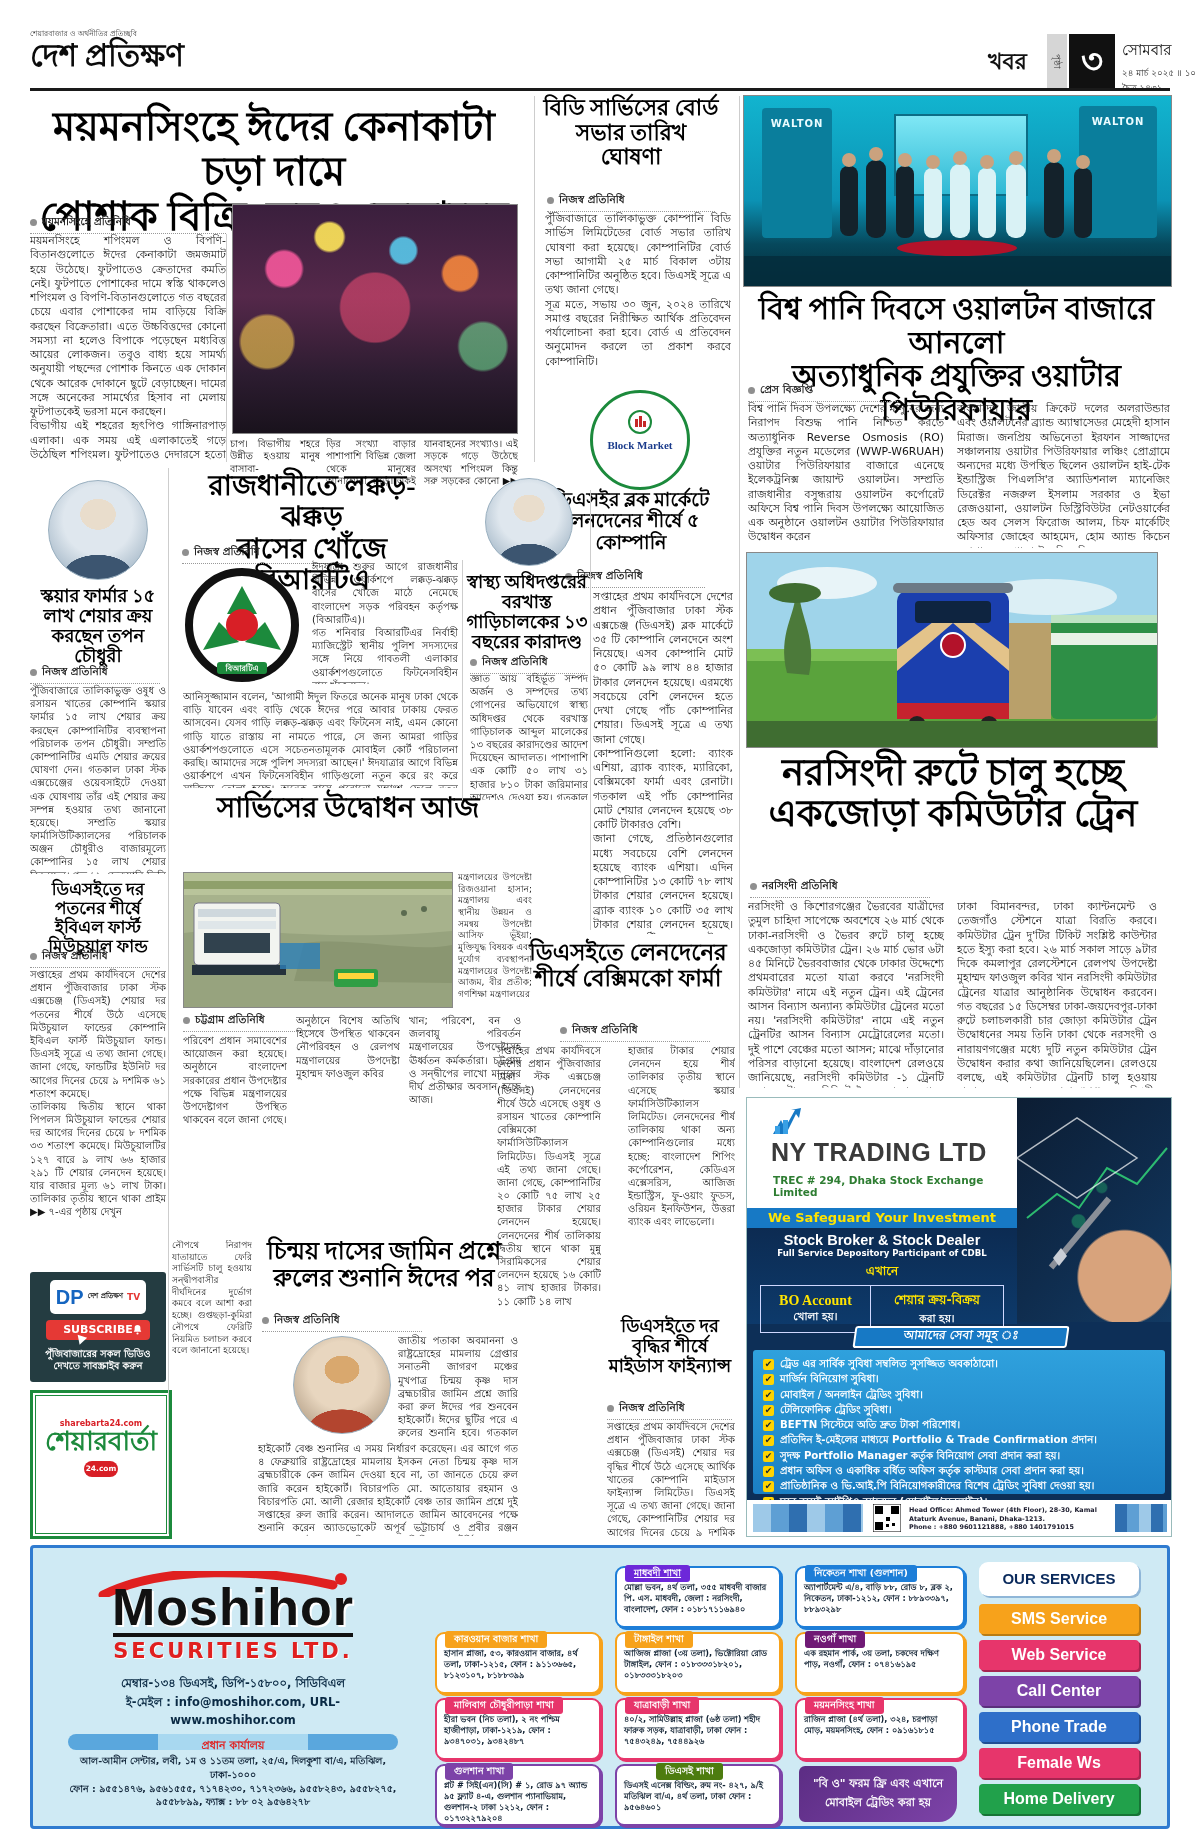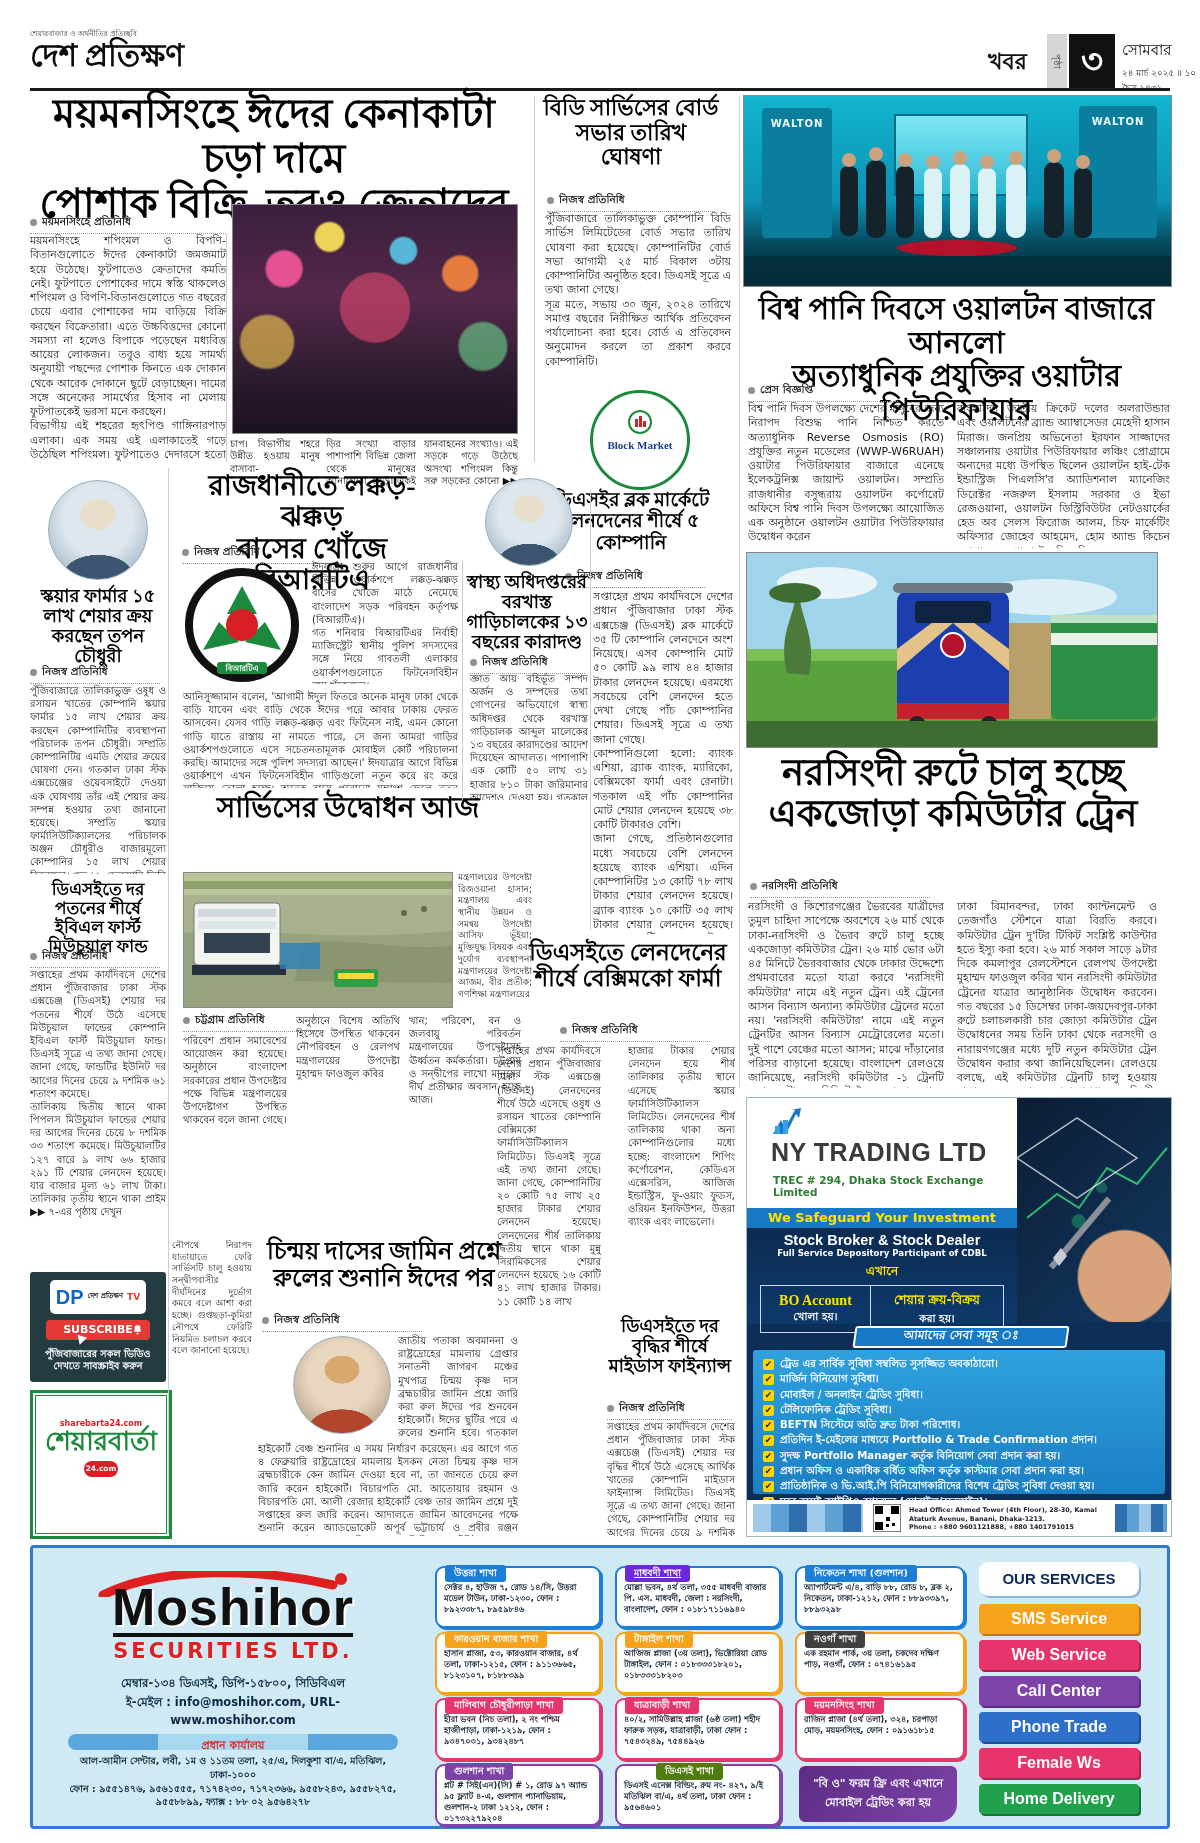--- a/index.html
+++ b/index.html
@@ -37,21 +37,21 @@
   </div>
   <div class="abs" style="left:988px;top:44px;font-size:22px;font-weight:700;color:#111;">খবর</div>
   <div class="abs" style="left:1047px;top:34px;width:20px;height:54px;background:#d6d6d6;color:#333;font-size:9px;writing-mode:vertical-rl;text-align:center;line-height:20px;">পৃষ্ঠা</div>
   <div class="abs" style="left:1069px;top:34px;width:46px;height:54px;background:#111;color:#fff;font-size:34px;font-weight:700;text-align:center;line-height:54px;">৩</div>
   <div class="abs" style="left:1122px;top:38px;width:78px;">
     <div style="font-size:15px;font-weight:400;color:#111;">সোমবার</div>
     <div style="font-size:8.8px;color:#222;margin-top:3px;">২৪ মার্চ ২০২৫ ॥ ১০ চৈত্র ১৪৩১</div>
   </div>
   <div class="abs" style="left:30px;top:88px;width:1140px;height:3px;background:#1a1a1a;"></div>
 
-  <div class="abs hl" style="left:30px;top:92px;width:488px;font-size:40px;">
+  <div class="abs hl" style="left:30px;top:105px;width:488px;font-size:40px;">
     <div>ময়মনসিংহে ঈদের কেনাকাটা চড়া দামে</div>
     <div>পোশাক বিক্রি, তবুও ক্রেতাদের ঢল</div>
   </div>
   <div class="abs by" style="left:30px;top:214px;width:196px;">ময়মনসিংহে প্রতিনিধি</div>
   <div class="abs bt" style="left:30px;top:234px;width:196px;height:230px;">ময়মনসিংহে শপিংমল ও বিপণি-বিতানগুলোতে ঈদের কেনাকাটা জমজমাট হয়ে উঠেছে। ফুটপাতেও ক্রেতাদের কমতি নেই। ফুটপাতে পোশাকের দামে স্বস্তি থাকলেও শপিংমল ও বিপণি-বিতানগুলোতে গত বছরের চেয়ে এবার পোশাকের দাম বাড়িয়ে বিক্রি করছেন বিক্রেতারা। এতে উচ্চবিত্তদের কোনো সমস্যা না হলেও বিপাকে পড়েছেন মধ্যবিত্ত আয়ের লোকজন। তবুও বাধ্য হয়ে সামর্থ্য অনুযায়ী পছন্দের পোশাক কিনতে এক দোকান থেকে আরেক দোকানে ছুটে বেড়াচ্ছেন। দামের সঙ্গে অনেকের সামর্থ্যের হিসাব না মেলায় ফুটপাতকেই ভরসা মনে করছেন।
 বিভাগীয় এই শহরের হৃৎপিণ্ড গাঙ্গিনারপাড় এলাকা। এক সময় এই এলাকাতেই গড়ে উঠেছিল শপিংমল। ফুটপাতেও দেদারসে হতো বেচাকেনা। সময়ের সঙ্গে সঙ্গে শহরে বেড়েছে জনসংখ্যার</div>
   <div class="abs photo" style="left:232px;top:204px;width:284px;height:228px;background:
       radial-gradient(circle at 18% 28%,rgba(255,90,160,.85) 0 6%,transparent 7%),
       radial-gradient(circle at 34% 14%,rgba(255,230,90,.9) 0 5%,transparent 6%),
       radial-gradient(circle at 60% 20%,rgba(90,220,255,.8) 0 5%,transparent 6%),
@@ -362,24 +362,20 @@
       <div style="margin:7px auto 0;width:330px;height:16px;background:linear-gradient(90deg,#5aa7dd 0 90px,#a8d8f0 90px 240px,#5aa7dd 240px);border-radius:8px;">
         <span style="font-size:11px;font-weight:800;color:#e02020;line-height:16px;">প্রধান কার্যালয়</span>
       </div>
       <div style="margin-top:4px;font-size:9.5px;font-weight:700;color:#12263a;line-height:1.45;">
         <div>আল-আমীন সেন্টার, লবী, ১ম ও ১১তম তলা, ২৫/এ, দিলকুশা বা/এ, মতিঝিল, ঢাকা-১০০০</div>
         <div>ফোন : ৯৫৫১৪৭৬, ৯৫৬১৫৫৫, ৭১৭৪২৩০, ৭১৭২৩৬৬, ৯৫৫৮২৪৩, ৯৫৫৮২৭৫,</div>
         <div>৯৫৫৮৮৯৯, ফ্যাক্স : ৮৮ ০২ ৯৫৬৪২৭৮</div>
       </div>
     </div>
 
-    <div class="branch" style="left:402px;top:18px;width:162px;height:58px;border:2px solid #1d7ed8;box-shadow:2px 2px 0 #1d7ed8;">
-      <span class="bh" style="background:#1d7ed8;">উত্তরা শাখা</span>
-      <div class="bb">সেক্টর ৪, হাউজ ৭, রোড ১৪/সি, উত্তরা মডেল টাউন, ঢাকা-১২৩০, ফোন : ৮৯২৩৩৮৭, ৮৯৫৯৮৪৬</div>
-    </div>
     <div class="branch" style="left:402px;top:84px;width:162px;height:58px;border:2px solid #f7a21b;box-shadow:2px 2px 0 #f7a21b;">
       <span class="bh" style="background:#f7a21b;">কারওয়ান বাজার শাখা</span>
       <div class="bb">হাসান প্লাজা, ৫৩, কারওয়ান বাজার, ৪র্থ তলা, ঢাকা-১২১৫, ফোন : ৯১১৩৬৬৫, ৮১২৩১০৭, ৮১৮৮৩৯৯</div>
     </div>
     <div class="branch" style="left:402px;top:150px;width:162px;height:58px;border:2px solid #e7356b;box-shadow:2px 2px 0 #e7356b;">
       <span class="bh" style="background:#e7356b;">মালিবাগ চৌধুরীপাড়া শাখা</span>
       <div class="bb">হীরা ভবন (নিচ তলা), ২ নং পশ্চিম হাজীপাড়া, ঢাকা-১২১৯, ফোন : ৯৩৪৭০৩১, ৯৩৪২৪৮৭</div>
     </div>
     <div class="branch" style="left:402px;top:216px;width:162px;height:58px;border:2px solid #7d43a8;box-shadow:2px 2px 0 #7d43a8;">
       <span class="bh" style="background:#7d43a8;">গুলশান শাখা</span>
@@ -401,21 +397,21 @@
     <div class="branch" style="left:582px;top:216px;width:162px;height:58px;border:2px solid #7d43a8;box-shadow:2px 2px 0 #7d43a8;">
       <span class="bh" style="background:#4d7c0f;margin-left:39px;">ডিএসই শাখা</span>
       <div class="bb">ডিএসই এনেক্স বিল্ডিং, রুম নং- ৪২৭, ৯/ই মতিঝিল বা/এ, ৪র্থ তলা, ঢাকা ফোন : ৯৫৬৪৬০১</div>
     </div>
 
     <div class="branch" style="left:762px;top:18px;width:166px;height:58px;border:2px solid #1d7ed8;box-shadow:2px 2px 0 #1d7ed8;">
       <span class="bh" style="background:#1d7ed8;">নিকেতন শাখা (গুলশান)</span>
       <div class="bb">অ্যাপার্টমেন্ট এ/৪, বাড়ি ৮৮, রোড ৮, ব্লক ২, নিকেতন, ঢাকা-১২১২, ফোন : ৮৮৯৩৩৯৭, ৮৮৯৩২৯৮</div>
     </div>
     <div class="branch" style="left:762px;top:84px;width:166px;height:58px;border:2px solid #f7a21b;box-shadow:2px 2px 0 #f7a21b;">
-      <span class="bh" style="background:#404040;">নওগাঁ শাখা</span>
+      <span class="bh" style="background:#701a75;">নওগাঁ শাখা</span>
       <div class="bb">এক রহমান পার্ক, ৩য় তলা, চকদেব দক্ষিণ পাড়, নওগাঁ, ফোন : ০৭৪১৬১৯৫</div>
     </div>
     <div class="branch" style="left:762px;top:150px;width:166px;height:58px;border:2px solid #e7356b;box-shadow:2px 2px 0 #e7356b;">
       <span class="bh" style="background:#e7356b;">ময়মনসিংহ শাখা</span>
       <div class="bb">রাজিন প্লাজা (৪র্থ তলা), ৩২৪, চরপাড়া মোড়, ময়মনসিংহ, ফোন : ০৯১৬১৮১৫</div>
     </div>
     <div style="position:absolute;left:766px;top:218px;width:158px;height:56px;background:linear-gradient(135deg,#5c2d84,#7d43a8);border-radius:6px 6px 18px 6px;color:#fff;font-size:11px;font-weight:800;text-align:center;display:flex;align-items:center;justify-content:center;padding:0 8px;box-sizing:border-box;">"বি ও" ফরম ফ্রি এবং এখানে মোবাইল ট্রেডিং করা হয়</div>
 
     <div style="position:absolute;left:946px;top:14px;width:160px;height:34px;background:#fff;border-radius:9px;color:#0a2a5c;font-size:15px;font-weight:800;text-align:center;line-height:34px;font-family:'Liberation Sans',sans-serif;box-shadow:2px 2px 0 #8fb6d8;">OUR SERVICES</div>
     <div class="ribbon" style="position:absolute;left:946px;top:56px;width:160px;height:30px;line-height:30px;background:#f7a21b;box-shadow:2px 2px 0 #b97c14;">SMS Service</div>

